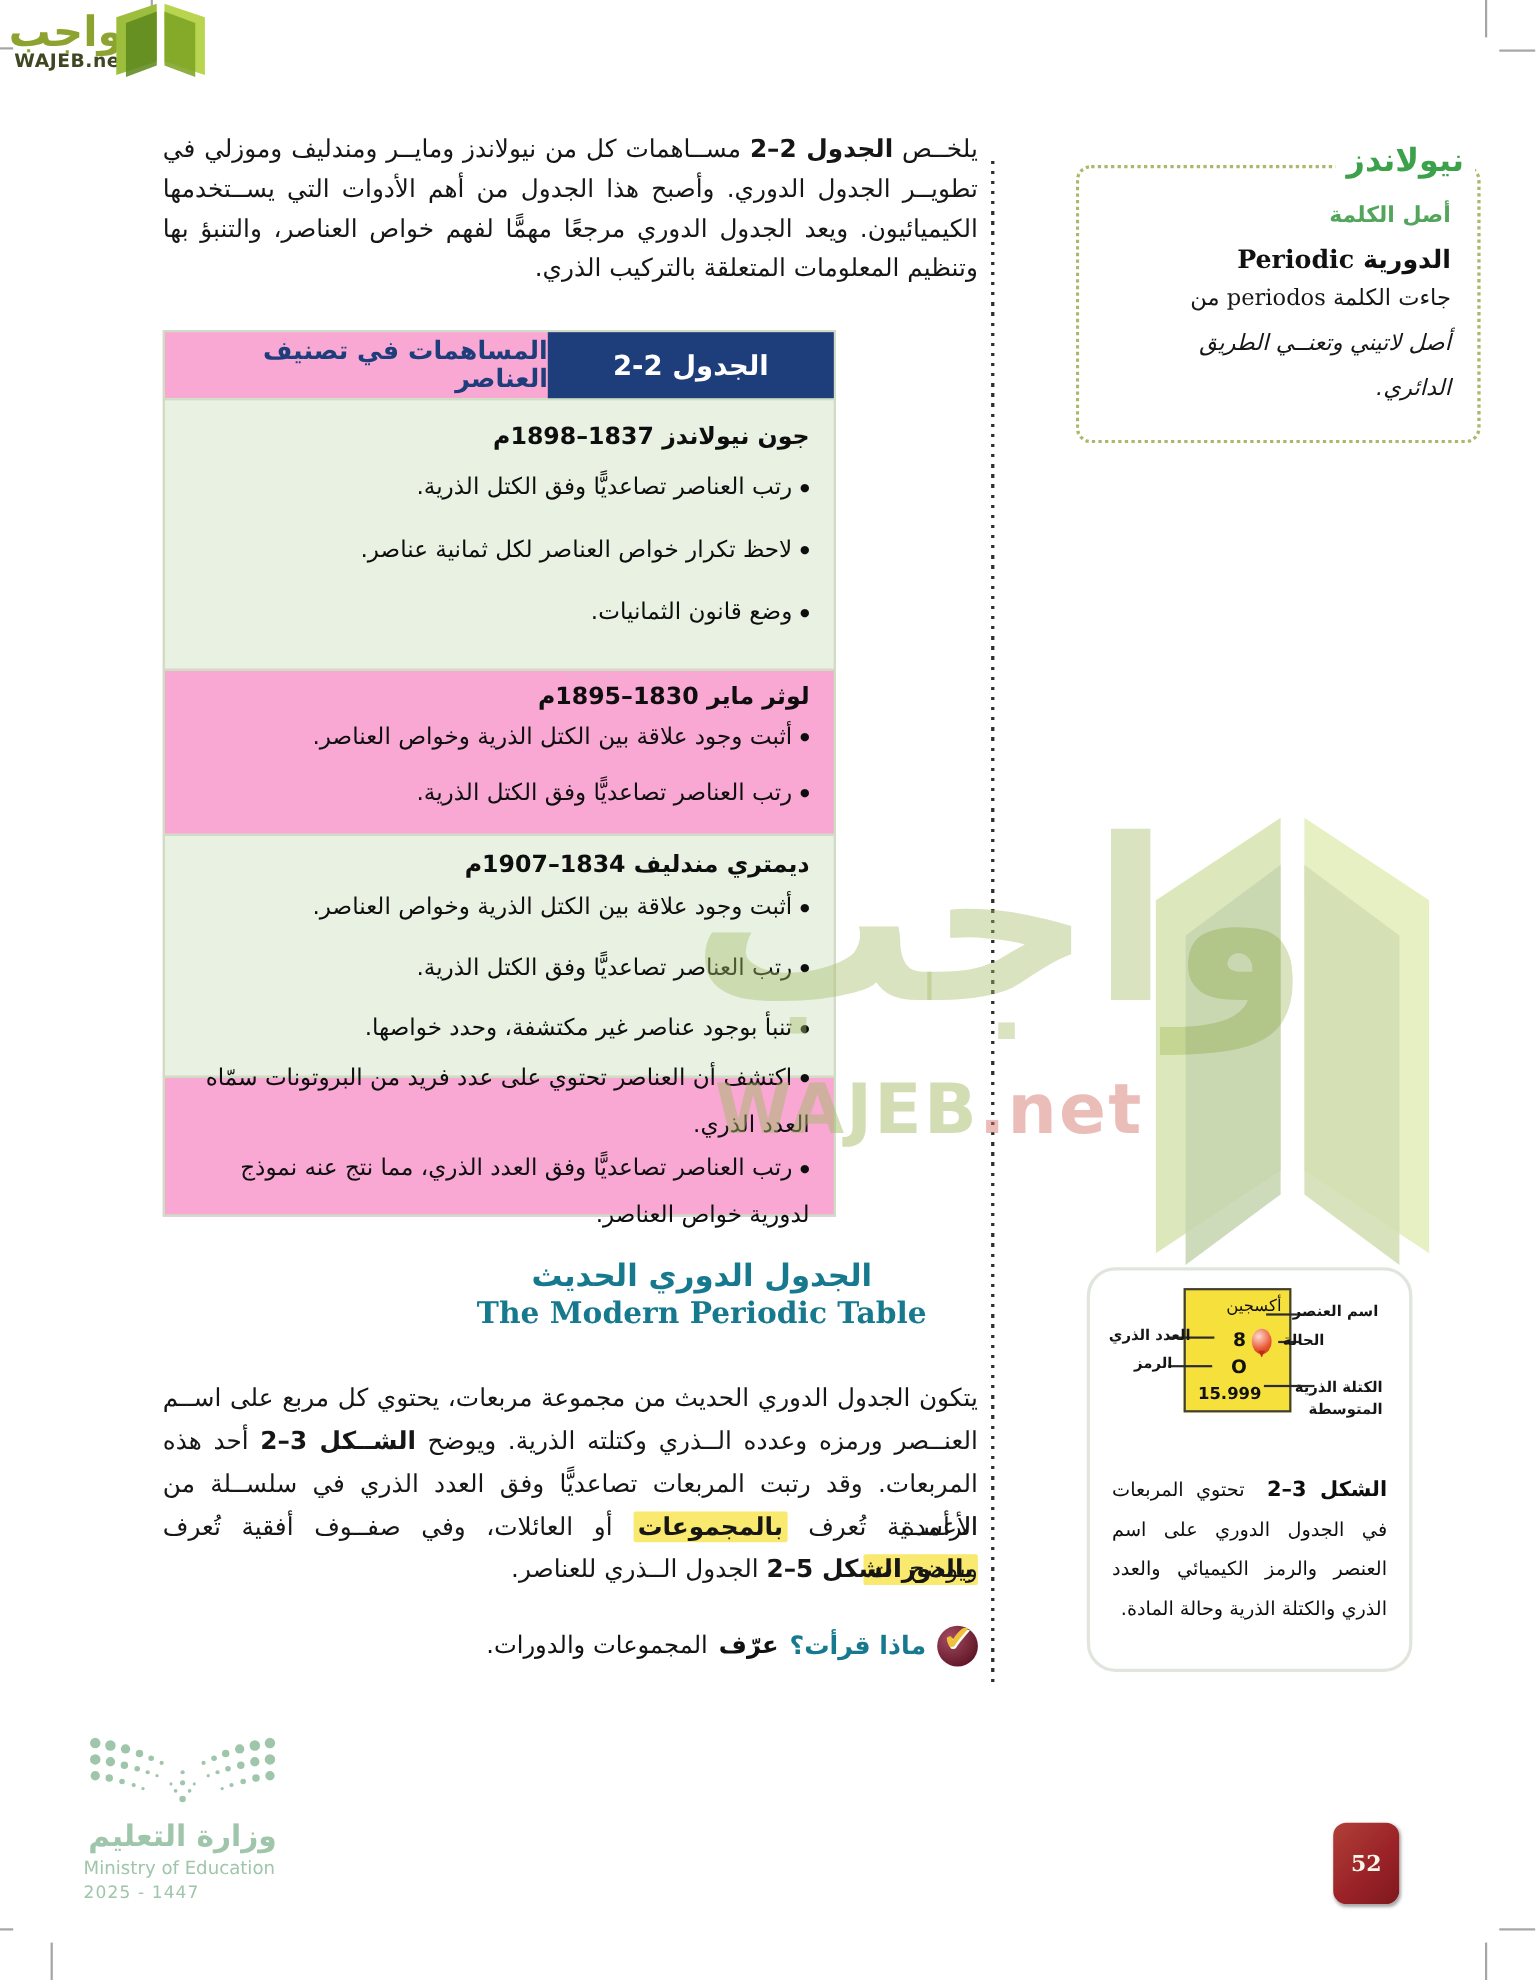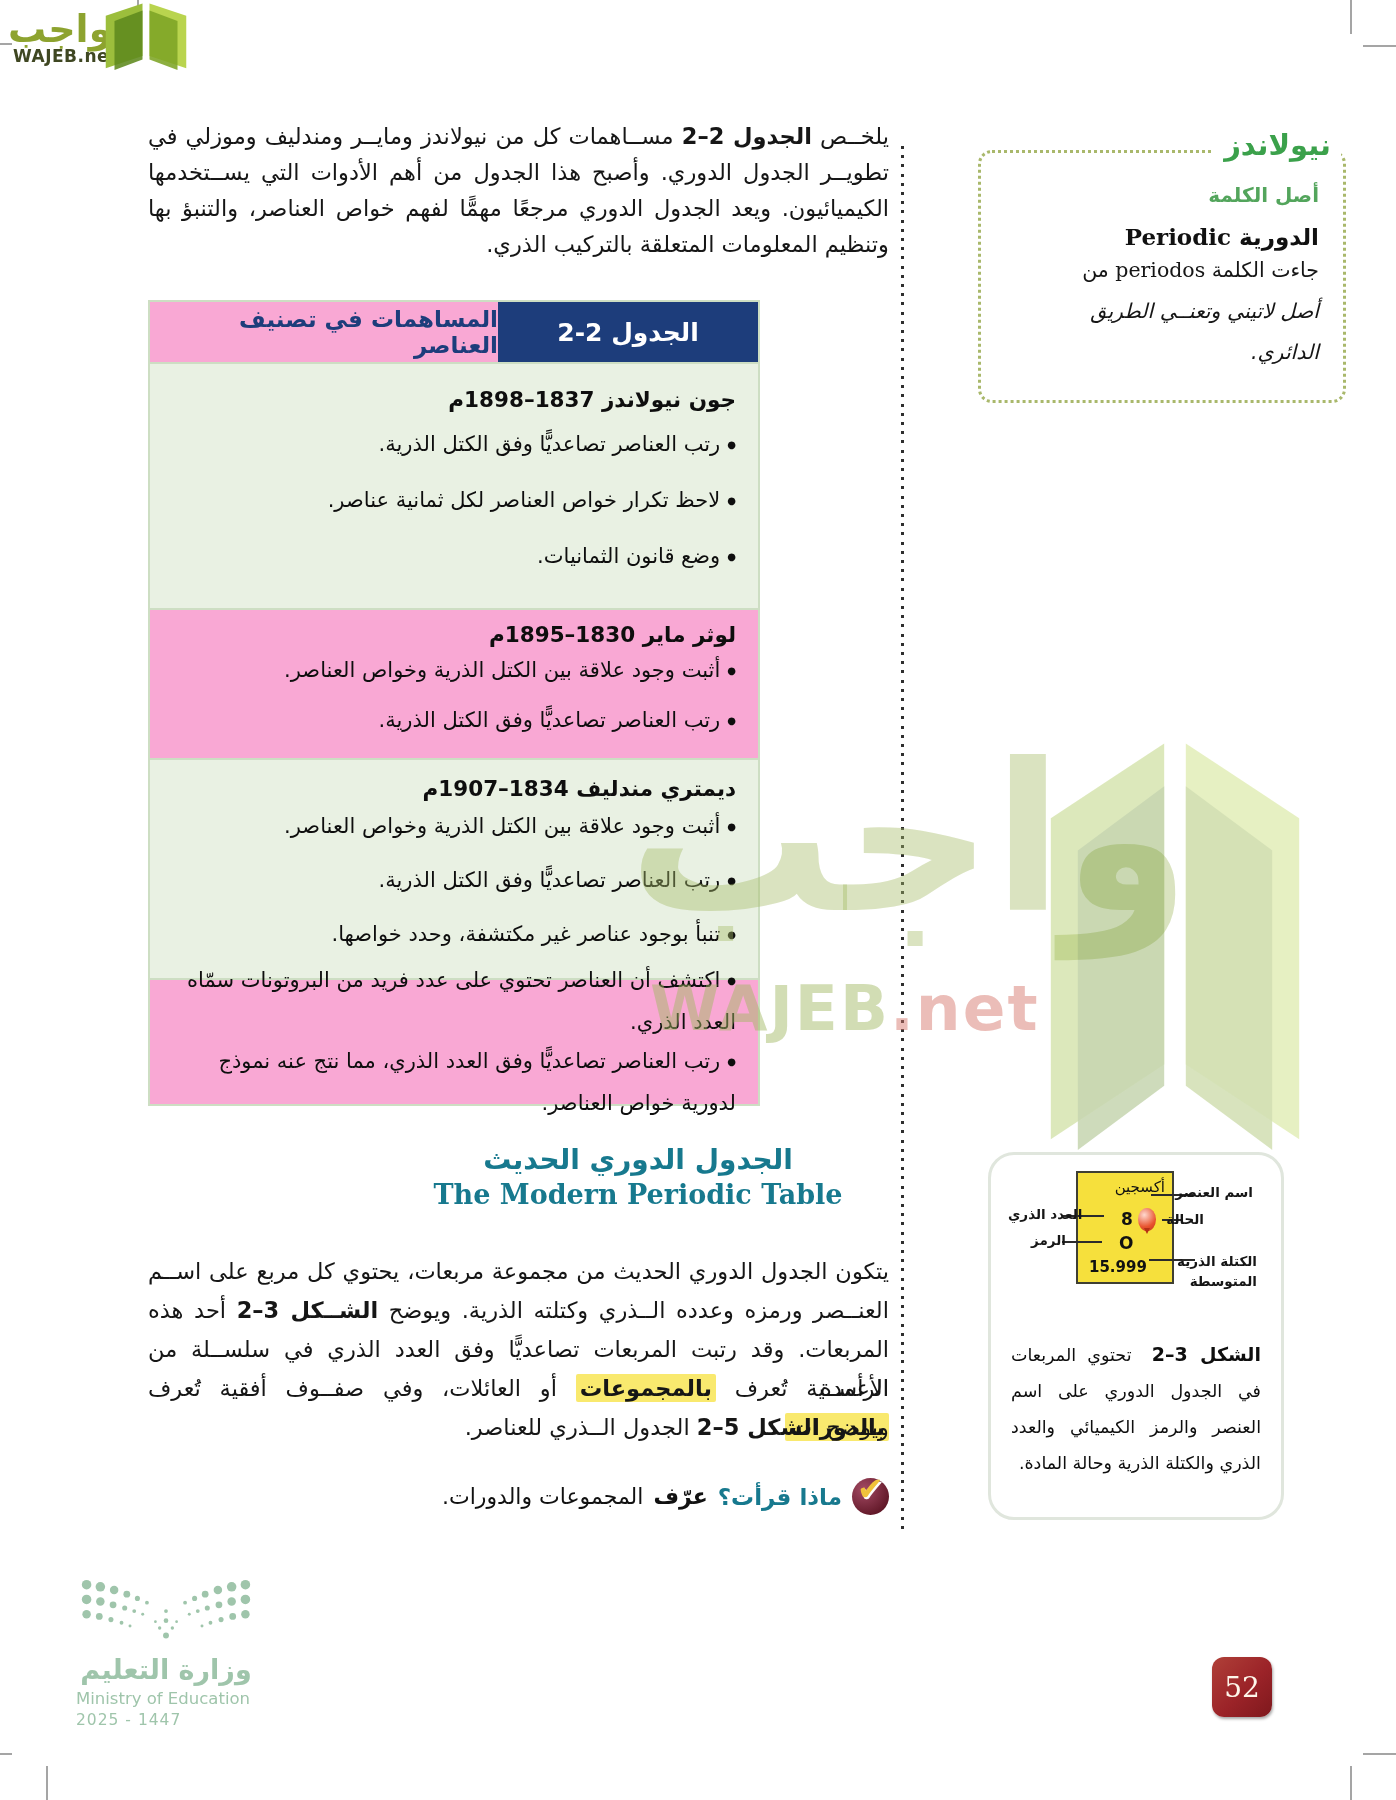--- a/index.html
+++ b/index.html
@@ -101,24 +101,24 @@
   .wm-en .r{color:rgba(213,118,106,0.48);}
   .wm-book{left:1040px;top:722px;width:270px;height:428px;opacity:0.34;}
 
   
   .ministry{position:absolute;left:76px;top:1576px;width:180px;color:#9fc5ab;}
   .min-ar{font-size:27px;font-weight:bold;direction:rtl;text-align:center;margin-top:8px;letter-spacing:1px;}
   .min-en{font-size:16.5px;margin-top:4px;text-align:left;}
   .min-years{font-size:15.5px;margin-top:3px;text-align:left;letter-spacing:1px;}
 
   
-  .pagenum{position:absolute;left:1212px;top:1657px;width:60px;height:60px;border-radius:12px;
+  .pagenum{position:absolute;left:1212px;top:1657px;width:60px;height:74px;border-radius:12px;
            background:linear-gradient(135deg,#b04038 0%,#9b2328 55%,#7e181d 100%);
            display:flex;align-items:center;justify-content:center;
-           color:#fdf6ea;font-weight:normal;font-size:28px;font-family:"DejaVu Serif",serif;
+           color:#fdf6ea;font-weight:bold;font-size:20px;font-family:"DejaVu Serif",serif;
            box-shadow:1px 2px 3px rgba(0,0,0,0.35);}
 </style>
 </head>
 <body>
 
 <div class="page">
 
   <div class="crop" style="left:137px;top:0;width:2px;height:34px;"></div>
   <div class="crop" style="left:0;top:43px;width:12px;height:2px;"></div>
   <div class="crop" style="left:1350px;top:0;width:2px;height:34px;"></div>

